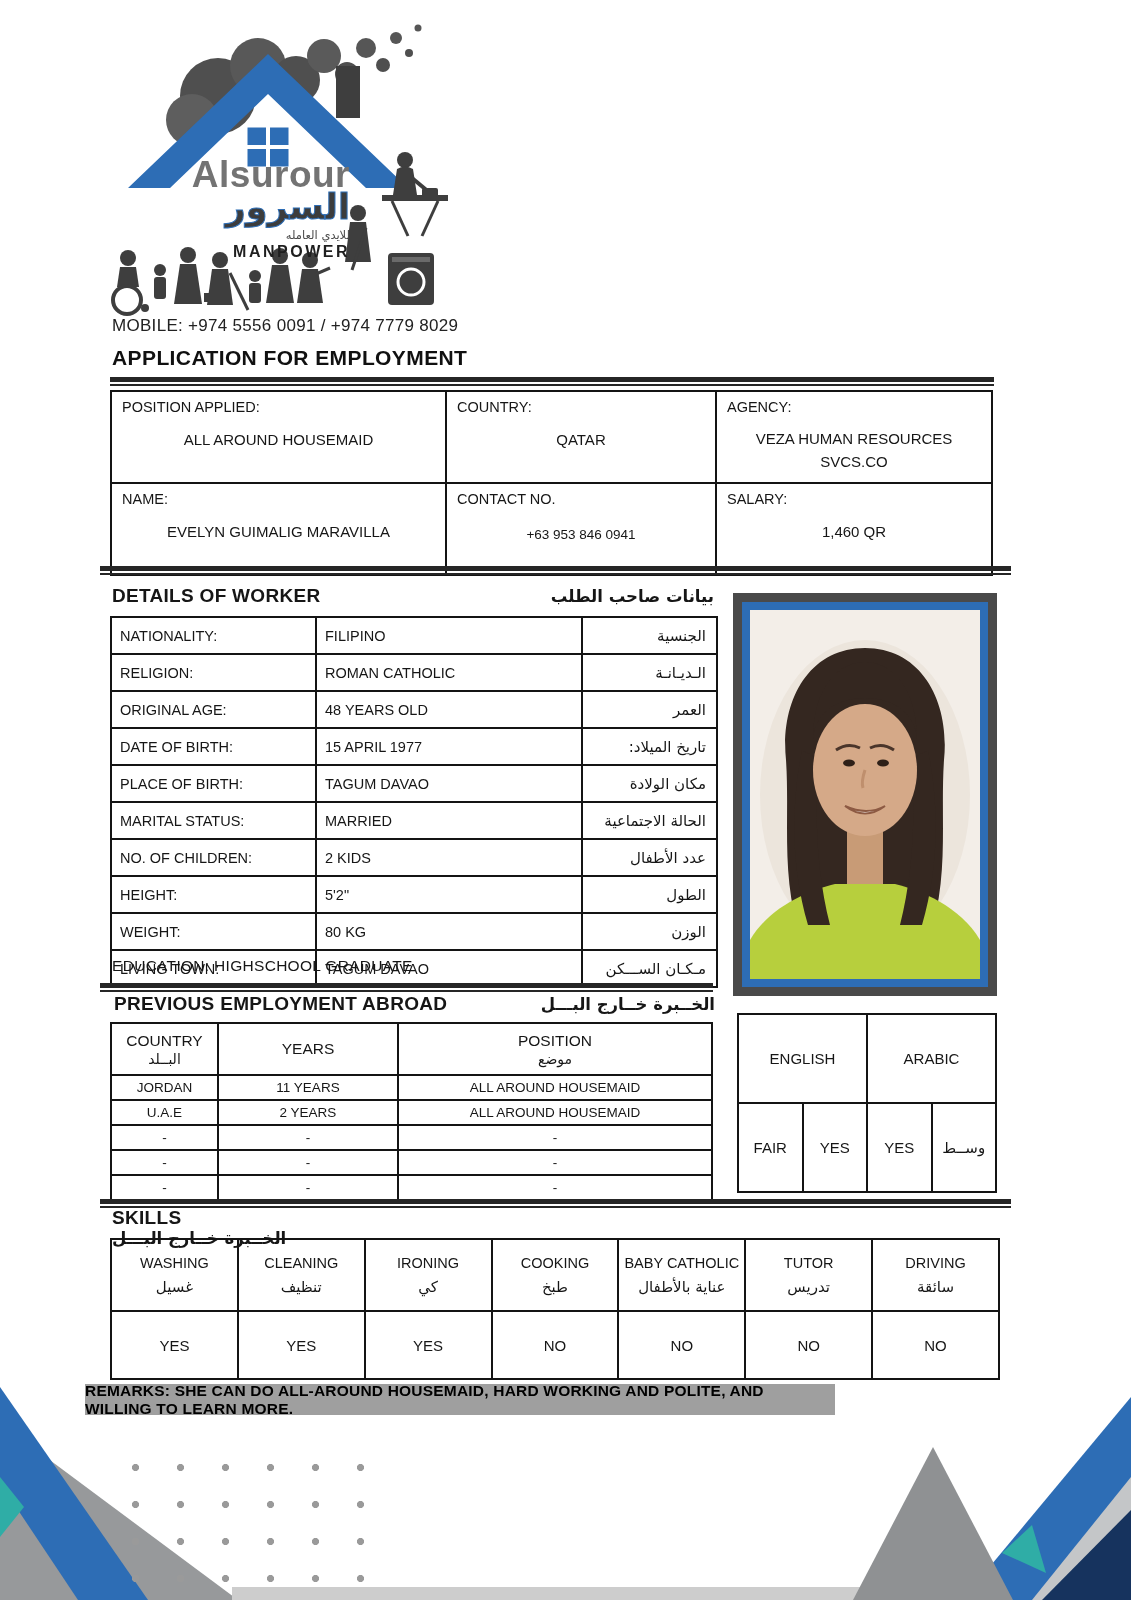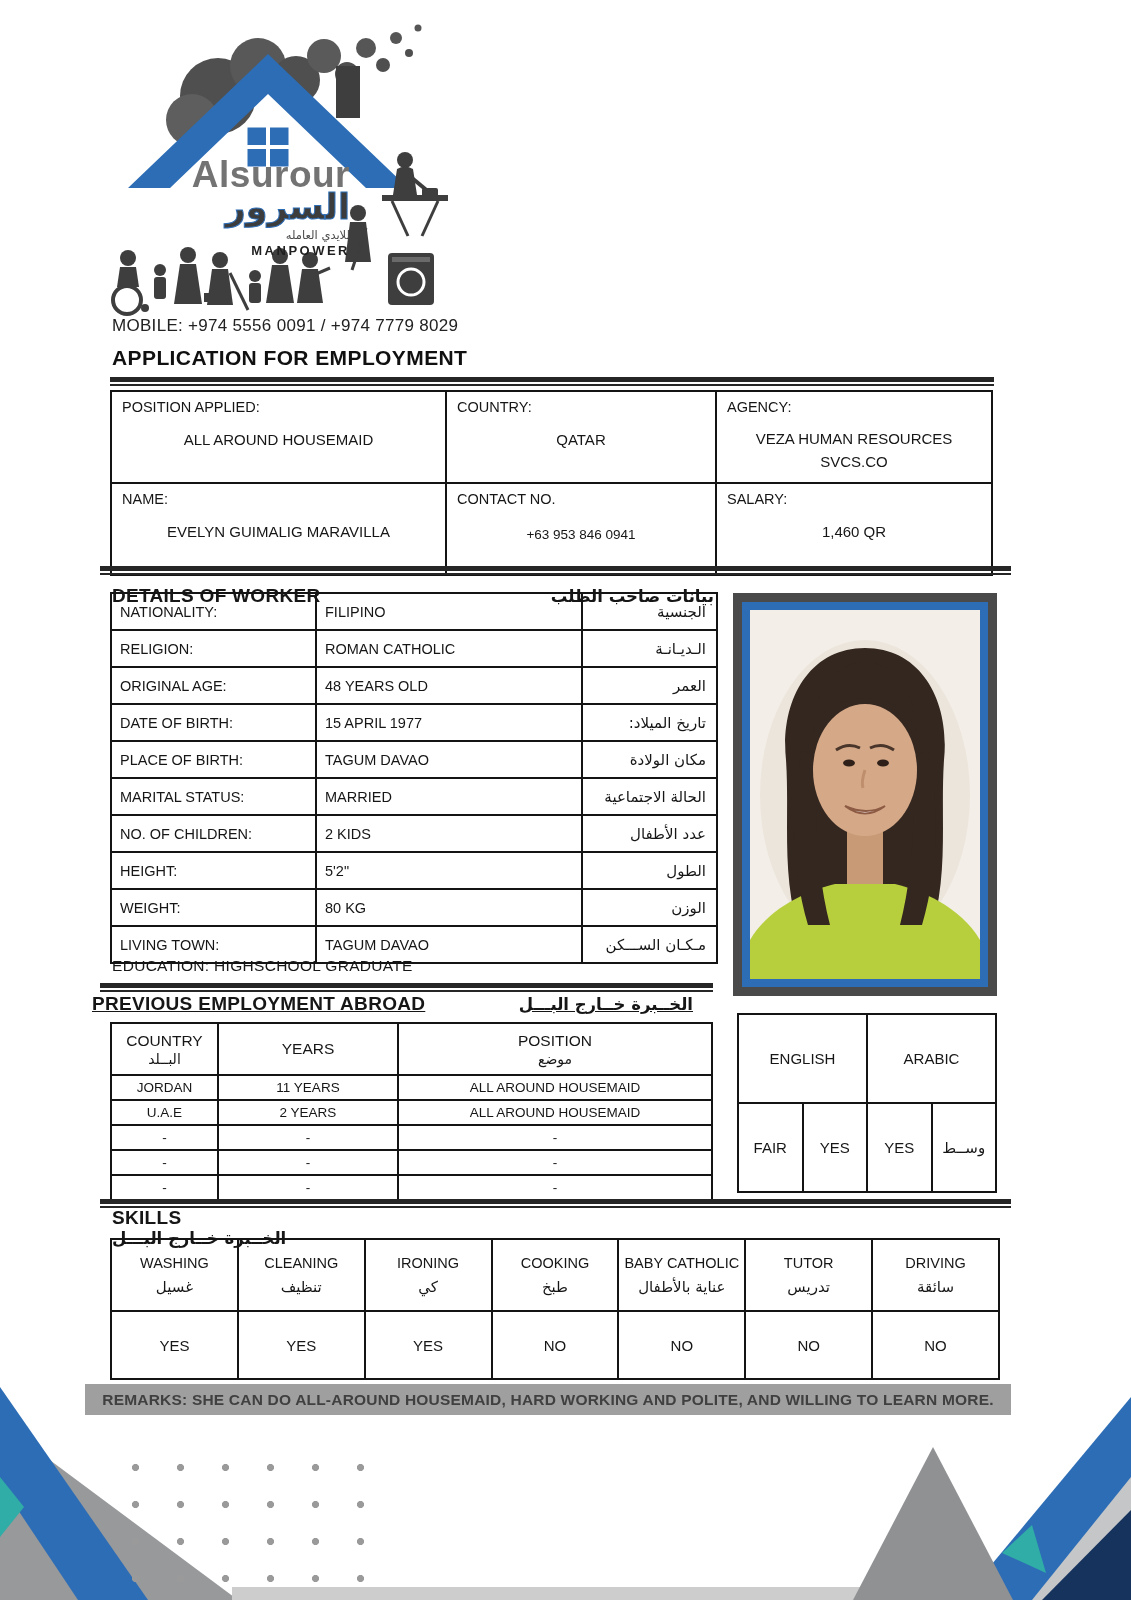--- a/index.html
+++ b/index.html
@@ -13,21 +13,21 @@
         background-image:radial-gradient(circle,#9a9a9a 3.2px,transparent 3.9px);
         background-size:45px 37px;background-position:8px 6px;}
 
   
   .logo{position:absolute;left:100px;top:8px;width:360px;height:310px;}
   .logo svg{position:absolute;left:0;top:0;width:360px;height:310px;}
   .brand{position:absolute;left:62px;top:148px;width:188px;display:flex;flex-direction:column;align-items:flex-end;text-align:right;}
   .brand-en{font-size:37px;font-weight:bold;color:#737373;line-height:1;letter-spacing:.5px;}
   .brand-ar{font-size:35px;font-weight:bold;color:#3c3c3c;line-height:1.05;margin-top:-4px;-webkit-text-stroke:1px #2d6db5;}
   .brand-tag{font-size:11.5px;color:#4a4a4a;margin-top:2px;}
-  .brand-mp{font-size:13px;font-weight:bold;color:#1f1f1f;letter-spacing:2.5px;margin-top:1px;}
+  .brand-mp{font-size:16px;font-weight:bold;color:#1f1f1f;letter-spacing:2.5px;margin-top:1px;}
 
   .mobile{position:absolute;left:112px;top:316px;font-size:17px;color:#222;letter-spacing:.3px;}
   .title{position:absolute;left:112px;top:346px;margin:0;font-size:21px;font-weight:bold;letter-spacing:.4px;color:#101010;}
 
   .rule{position:absolute;height:5px;background:#262626;}
   .rule::after{content:"";position:absolute;left:0;right:0;top:7px;height:2px;background:#262626;}
 
   table{border-collapse:collapse;}
   td,th{border:2px solid #141414;}
 
@@ -36,21 +36,21 @@
   .app-table td{border-width:2.5px;vertical-align:top;padding:7px 10px;height:76px;border-radius:9px;}
   .app-table .lbl{font-size:14.5px;}
   .app-table .val{text-align:center;font-size:15px;margin-top:16px;}
   .app-table .val.tight{margin-top:12px;padding:0 26px;line-height:1.55;}
   .app-table .val.small{font-size:13.5px;margin-top:20px;}
 
   
   .section-heading{position:absolute;display:flex;justify-content:space-between;align-items:baseline;}
   .section-heading .en{font-size:19px;font-weight:bold;letter-spacing:.3px;}
   .section-heading .art{font-size:16.5px;font-weight:bold;}
-  .details-table{position:absolute;left:110px;top:592px;width:606px;table-layout:fixed;}
+  .details-table{position:absolute;left:110px;top:616px;width:606px;table-layout:fixed;}
   .details-table td{height:31px;padding:2px 8px;font-size:14.5px;overflow:hidden;}
   .details-table .ar-cell{font-size:15px;padding-right:10px;margin-top:20px;}
   .education{position:absolute;left:112px;top:957px;font-size:15.5px;letter-spacing:.3px;}
 
   
   .photo-box{position:absolute;left:733px;top:593px;width:264px;height:403px;background:#4a4a4a;padding:9px;box-sizing:border-box;}
   .photo-inner{width:100%;height:100%;border:8px solid #2d6db5;box-sizing:border-box;background:#f3eee8;overflow:hidden;}
   .photo-inner svg{display:block;width:100%;height:100%;}
 
   
@@ -63,22 +63,22 @@
   .lang-table{position:absolute;left:737px;top:1013px;width:260px;table-layout:fixed;text-align:center;}
   .lang-table td{height:85px;font-size:15px;}
 
   
   .skills-table{position:absolute;left:110px;top:1238px;width:890px;table-layout:fixed;text-align:center;}
   .skills-table th{font-weight:normal;height:62px;font-size:14.5px;padding:4px 2px;vertical-align:middle;}
   .skills-table th .ar{font-size:15px;margin-top:7px;}
   .skills-table td{height:64px;font-size:15px;}
 
   
-  .remarks{position:absolute;left:85px;top:1384px;width:926px;height:31px;background:#9f9f9f;
-           color:#404040;font-weight:bold;font-size:15.5px;display:flex;align-items:center;justify-content:center;
+  .remarks{position:absolute;left:85px;top:1384px;width:750px;height:31px;background:#9f9f9f;
+           color:#000000;font-weight:bold;font-size:15.5px;display:flex;align-items:center;justify-content:center;
            letter-spacing:.2px;z-index:3;}
 </style>
 </head>
 <body>
 
 <div class="page">
 
   <svg class="decor" viewBox="0 0 1131 215" preserveAspectRatio="none">
     <polygon points="0,38 238,215 0,215" fill="#97999b"></polygon>
     <polygon points="0,2 148,215 78,215 0,98" fill="#2d6db5"></polygon>
@@ -286,21 +286,21 @@
         <ellipse cx="99" cy="153" rx="6" ry="3.5" fill="#2e2018"></ellipse>
         <ellipse cx="133" cy="153" rx="6" ry="3.5" fill="#2e2018"></ellipse>
         <path d="M115,160 q-4,12 -2,18" stroke="#bf8f6d" stroke-width="3" fill="none"></path>
         <path d="M95,196 q20,15 40,0 q-18,10 -40,0 z" fill="#ffffff" stroke="#8d5a43" stroke-width="2"></path>
       </svg>
     </div>
   </div>
 
   <div class="rule" style="left:100px;top:983px;width:613px;"></div>
 
-  <div class="section-heading" style="left:92px;top:993px;width:601px;text-decoration:underline;">
+  <div class="section-heading" style="left:114px;top:993px;width:601px;">
     <span class="en">PREVIOUS EMPLOYMENT ABROAD</span>
     <span class="art ar">الخــبرة خــارج البـــل</span>
   </div>
 
   <table class="emp-table">
     <colgroup>
         <col style="width:107px">
         <col style="width:180px">
         <col style="width:314px">
       </colgroup>

